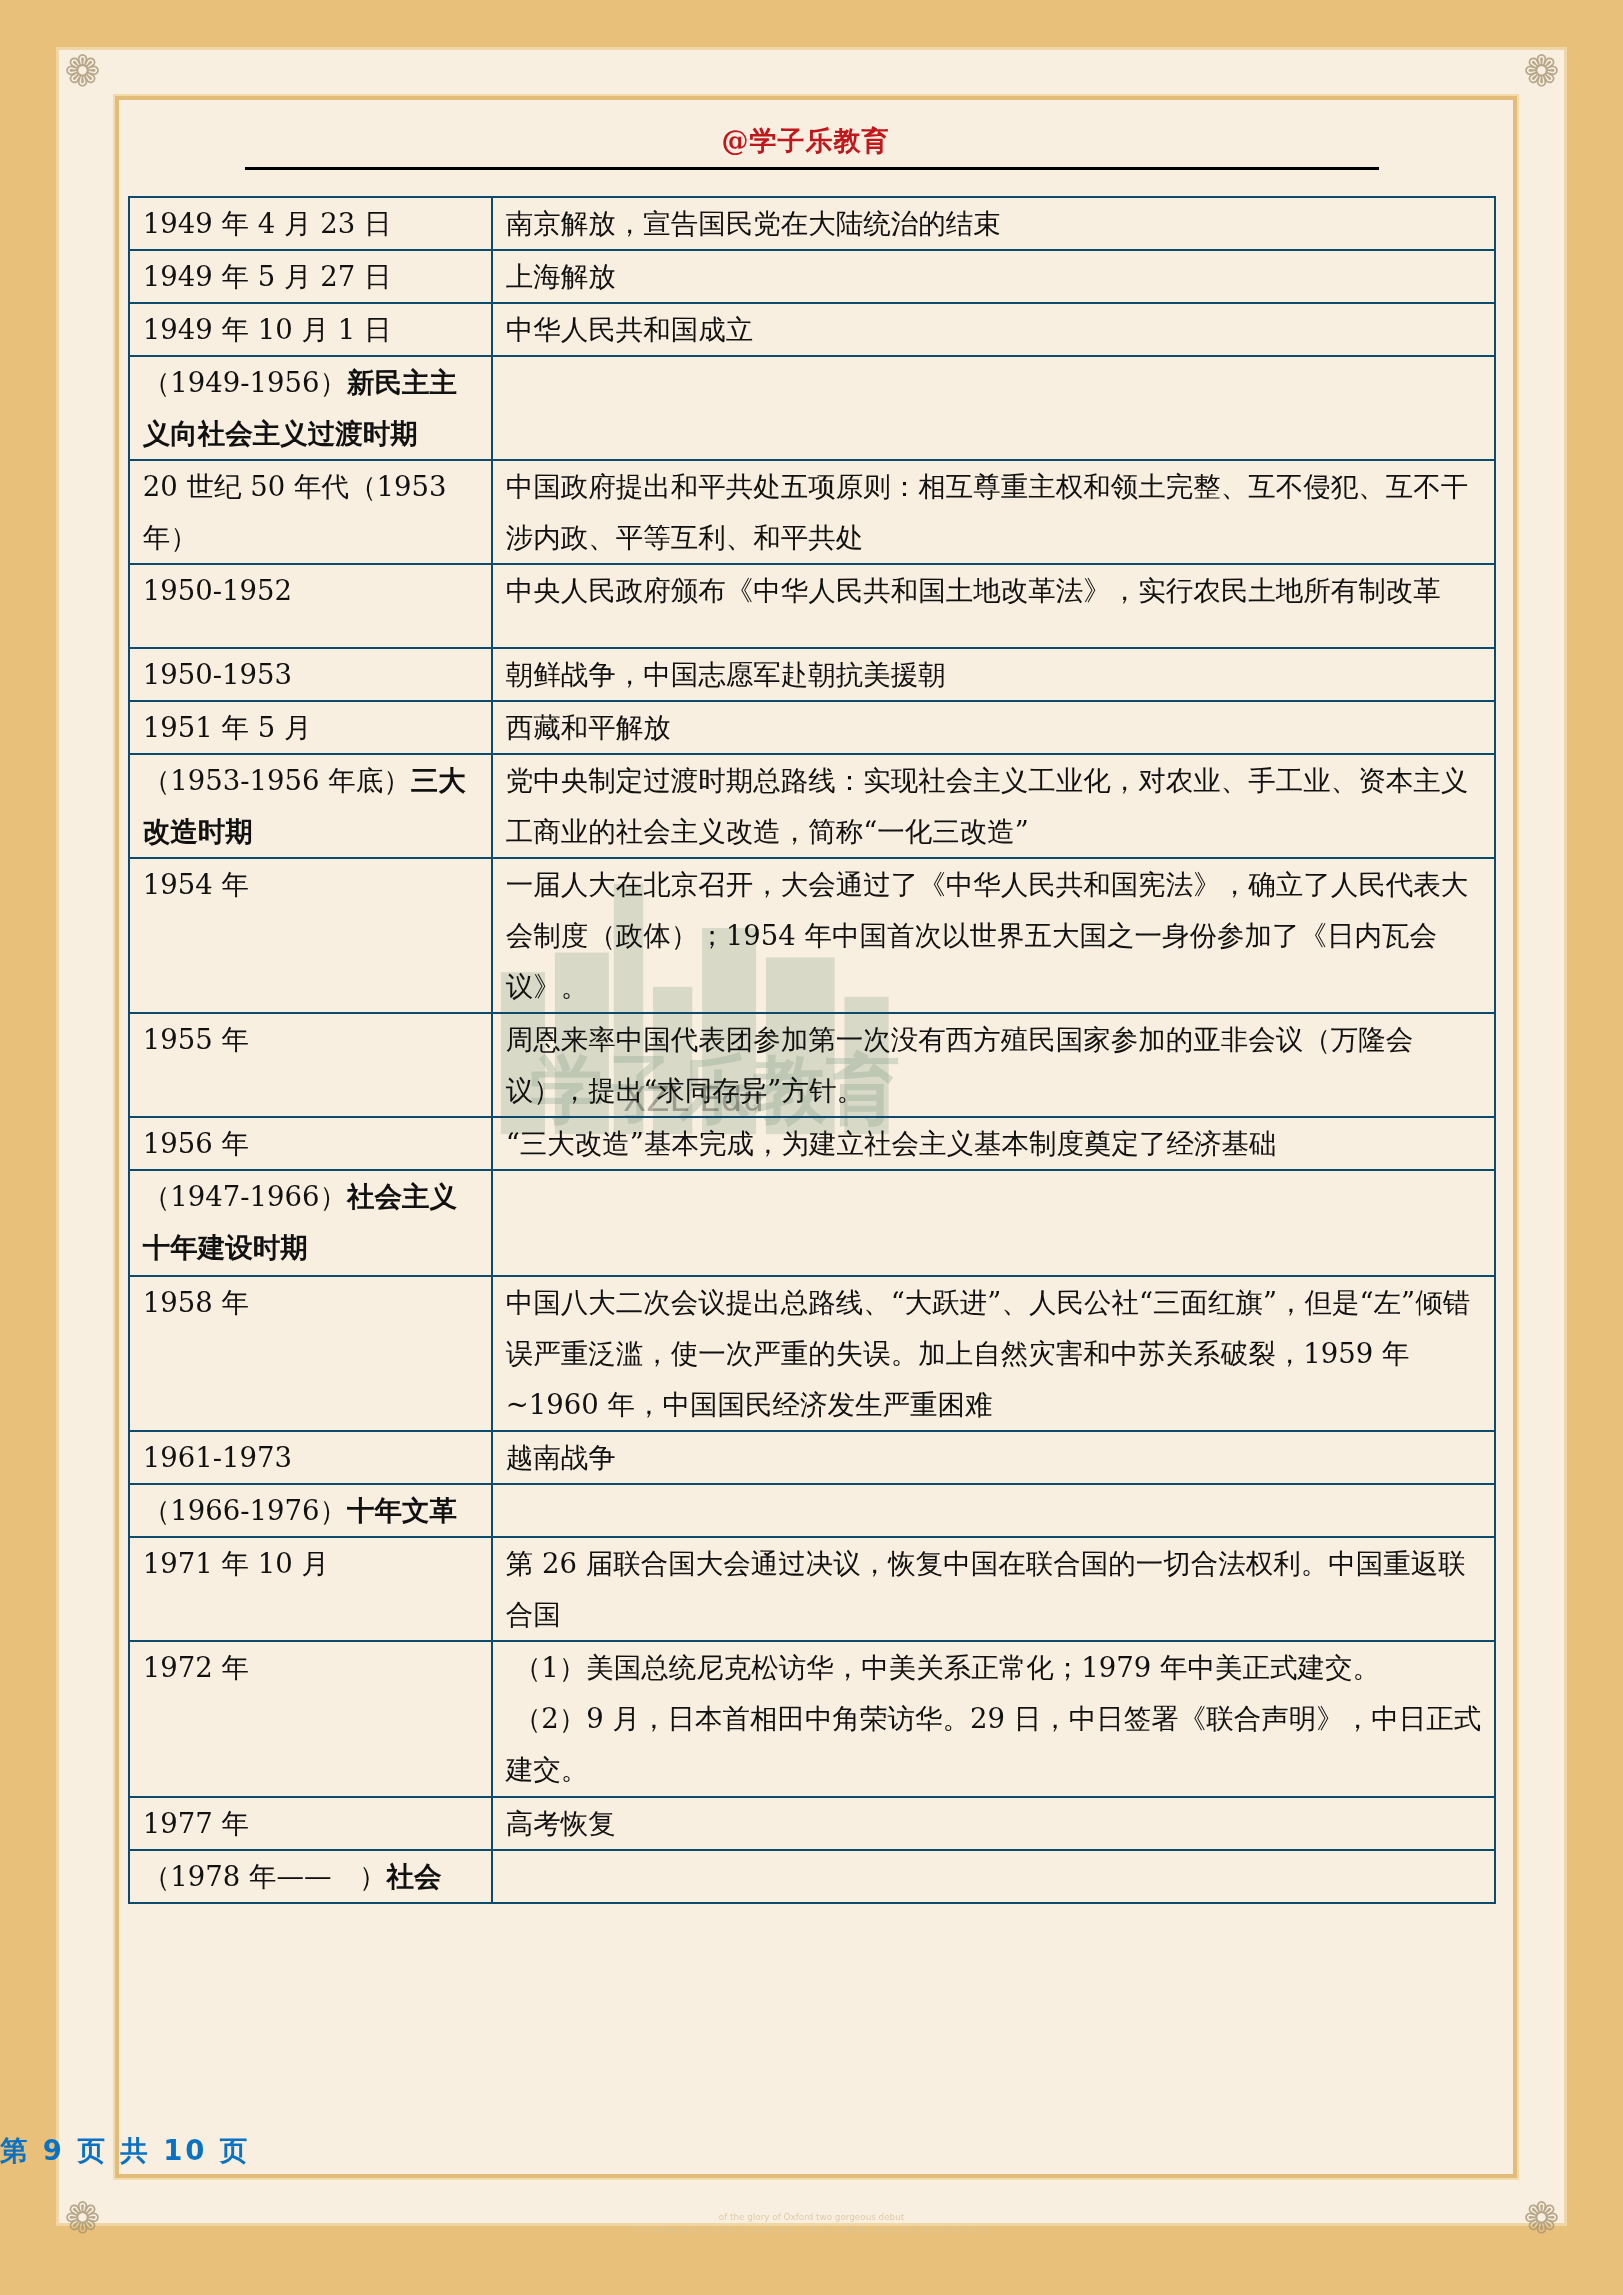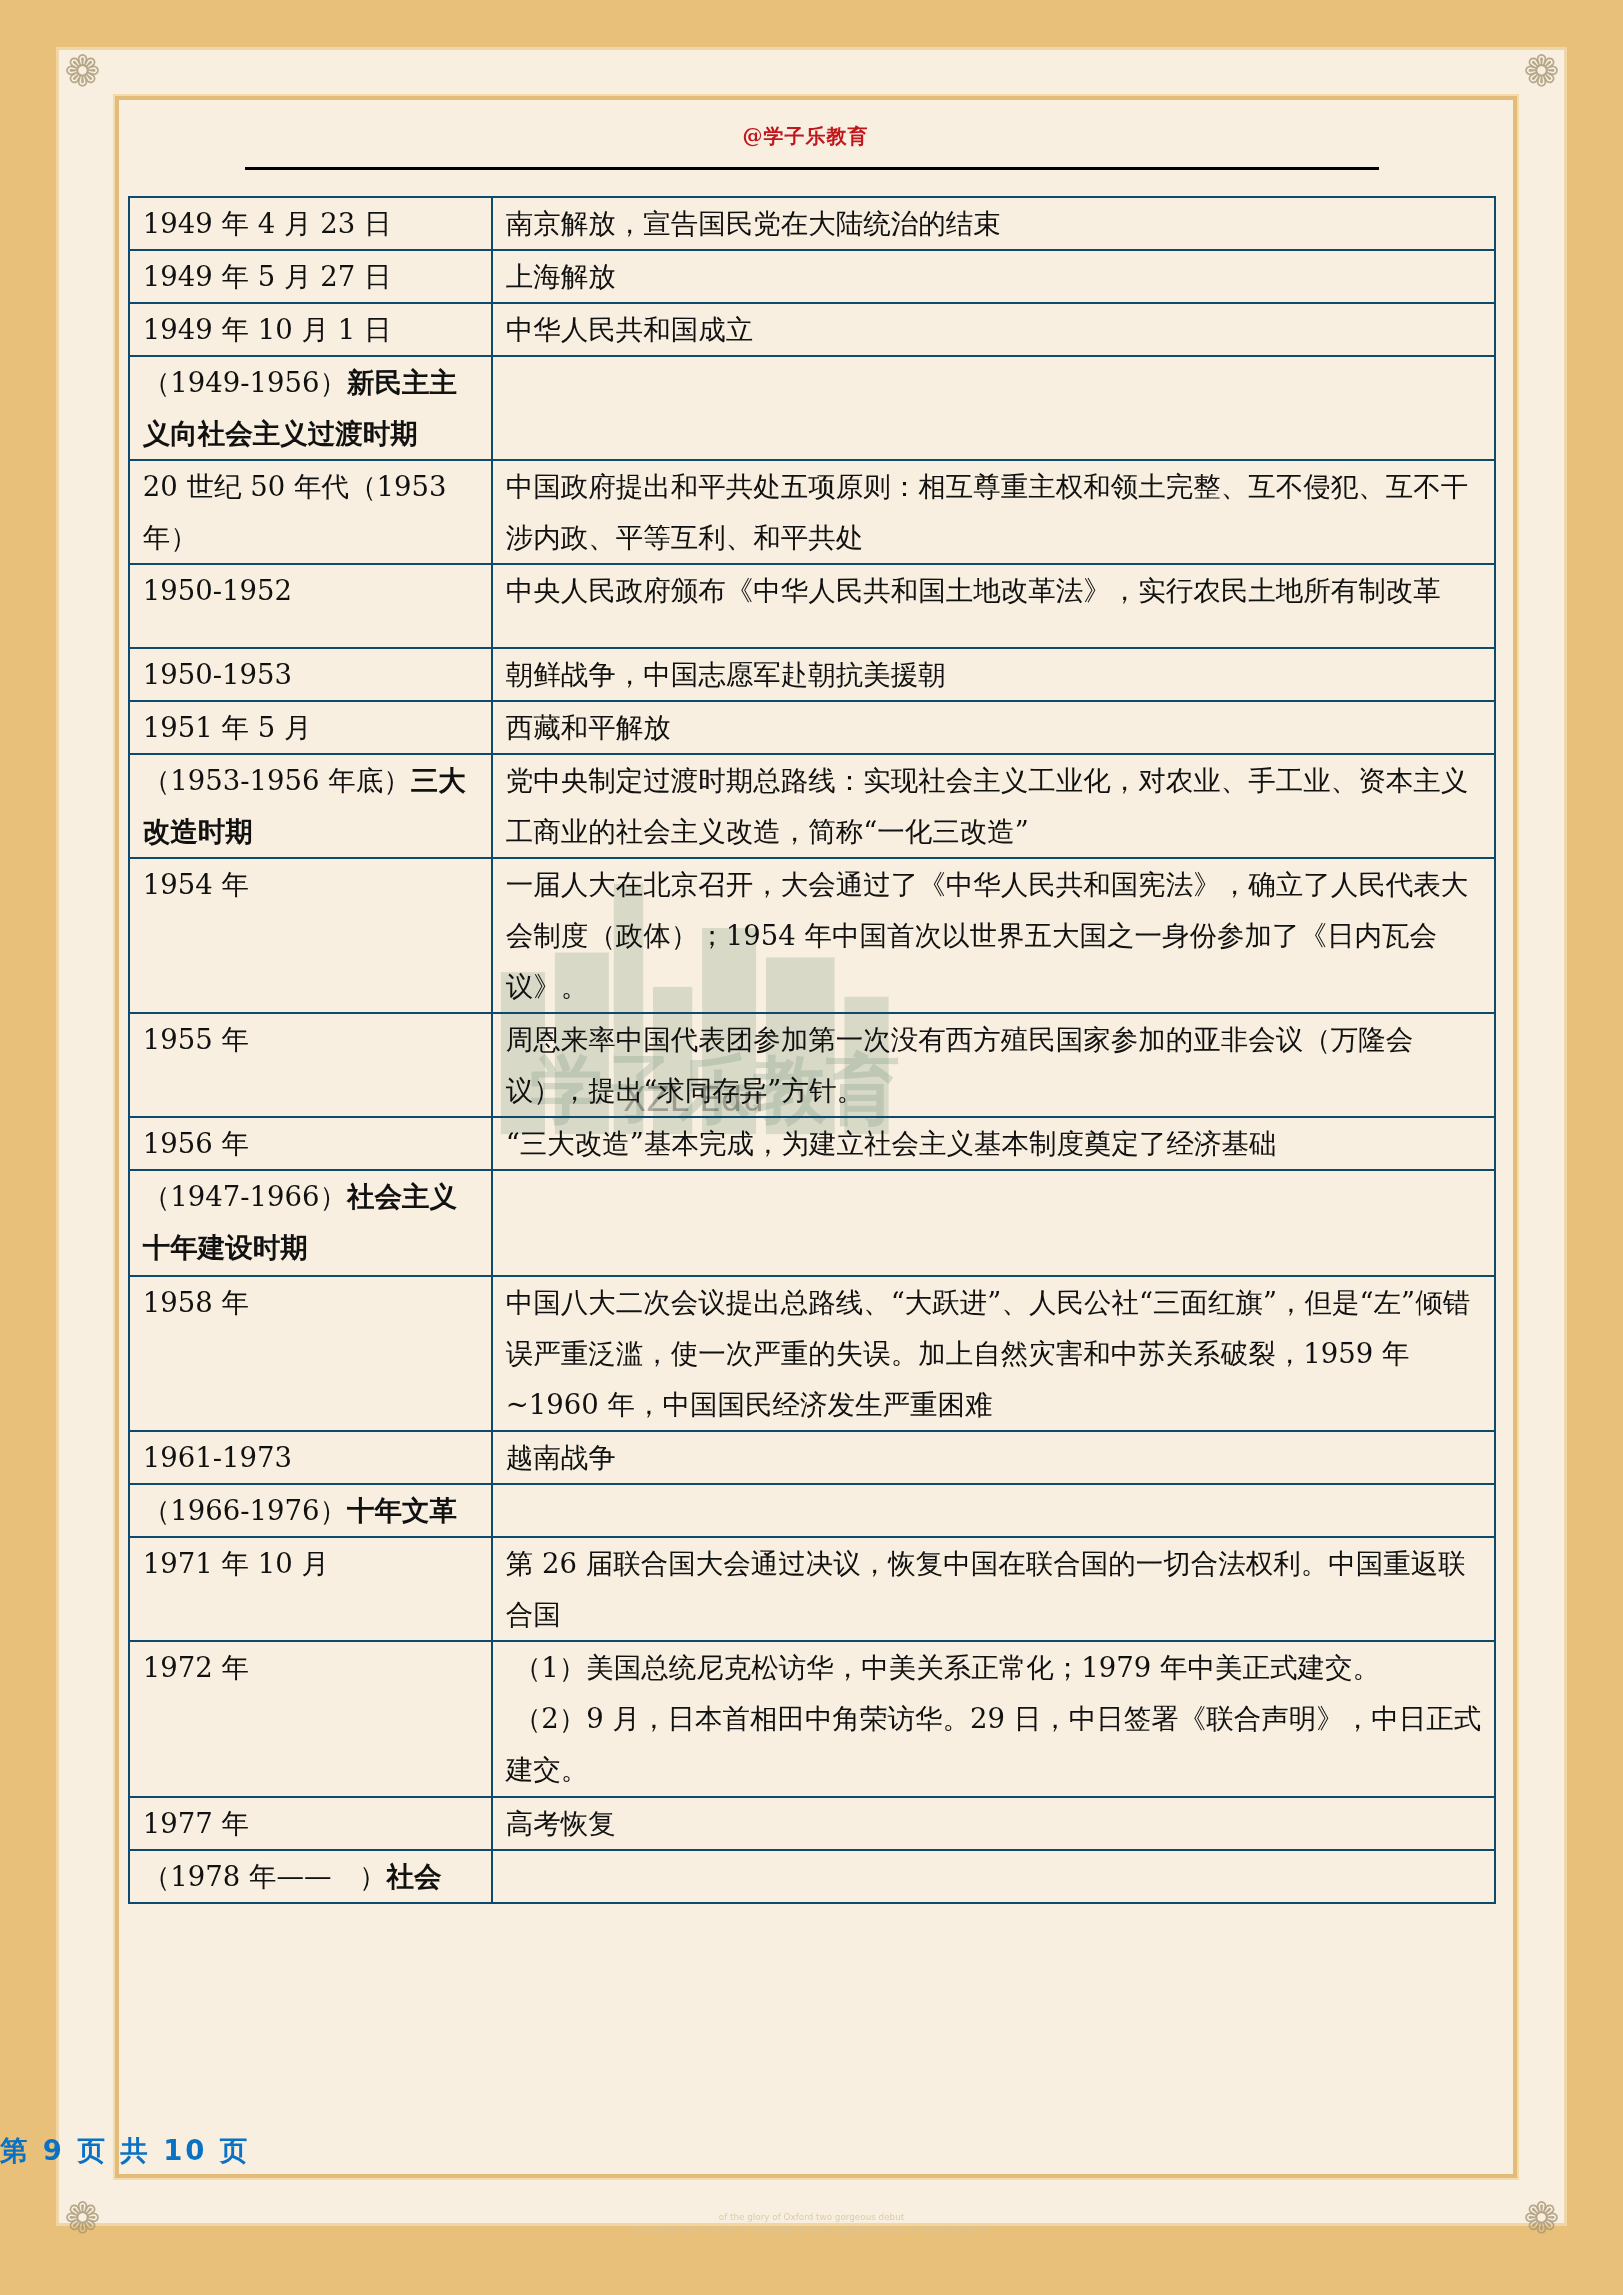--- a/index.html
+++ b/index.html
@@ -19,21 +19,21 @@
     border:4.9px solid #e3bc7a;
     box-shadow: 0 0 0 2px #f3dcaa;
   }
   .corner {
     position:absolute; width:49px; height:49px;
     color:#a89676; font-size:43px; line-height:49px; text-align:center;
     opacity:.8;
   }
   .header-title {
     position:absolute; left:0; right:12px; top:123px; text-align:center;
-    color:#c0161c; font-size:20px; font-weight:bold;
+    color:#c0161c; font-size:27px; font-weight:bold;
     font-family: "DejaVu Serif", serif; letter-spacing:1px;
   }
   .header-rule {
     position:absolute; left:245px; width:1134px; top:167px; height:2.5px; background:#000;
   }
   table.timeline {
     position:absolute; left:128px; top:196px; width:1368px;
     border-collapse:collapse; table-layout:fixed;
     font-size:27.5px; color:#111;
   }

